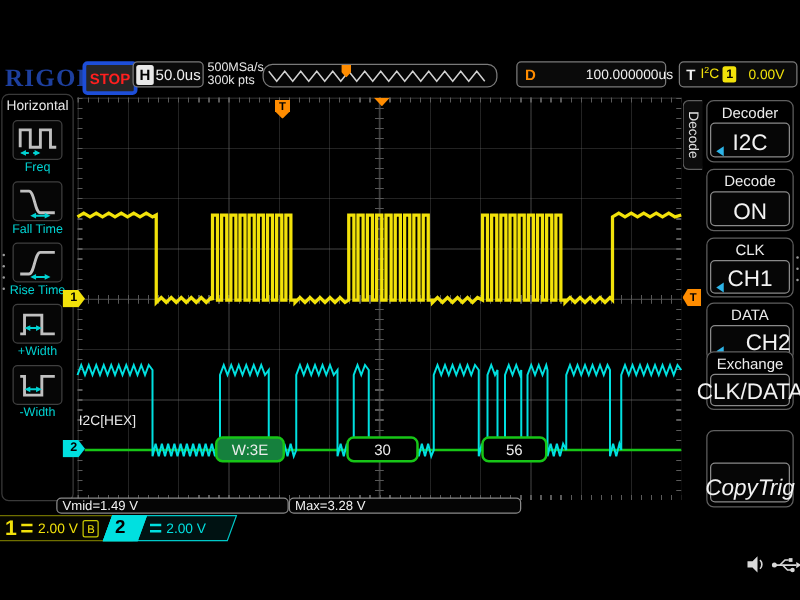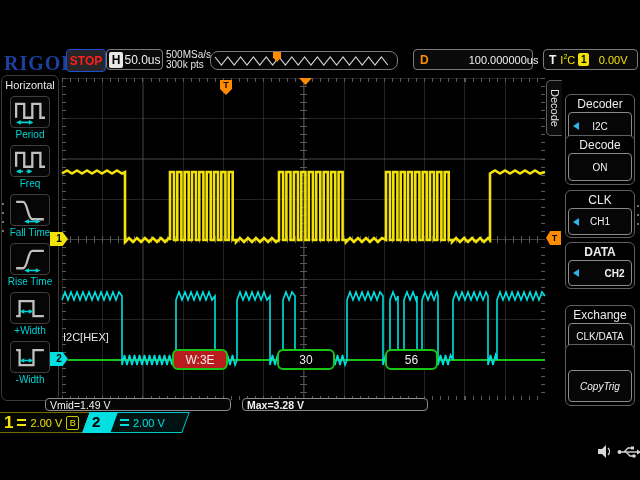--- a/index.html
+++ b/index.html
@@ -2,21 +2,21 @@
 <html><head>
 <meta charset="utf-8">
 <style>
   html,body{margin:0;padding:0;background:#000;}
   body{width:640px;height:480px;position:relative;overflow:hidden;
        font-family:"Liberation Sans",sans-serif;-webkit-font-smoothing:none;}
   .abs{position:absolute;}
   
   #logo{left:4px;top:52px;font-family:"Liberation Serif",serif;font-weight:bold;
         font-size:20px;color:#1d3f9e;letter-spacing:1px;}
-  #stop-btn{left:66px;top:49px;width:38px;height:21px;background:#262626;border:1px solid #1d4ed8;
+  #stop-btn{left:66px;top:49px;width:38px;height:21px;background:#262626;border:3px solid #1d4ed8;
         border-radius:4px;color:#ff1f1f;font-size:12px;font-weight:bold;display:flex;
         align-items:center;justify-content:center;}
   .pill{background:#0a0a0a;border:1px solid #7a7a7a;border-radius:4px;height:21px;
         display:flex;align-items:center;box-sizing:border-box;}
   #h-pill{left:106px;top:49px;width:57px;}
   #h-label{background:#e8e8e8;color:#000;font-weight:bold;font-size:12px;border-radius:2px;
         width:14px;height:16px;display:flex;align-items:center;justify-content:center;margin-left:2px;}
   #h-scale{color:#f0f0f0;font-size:12px;flex:1;text-align:center;}
   #rates{left:166px;top:50px;color:#e6e6e6;font-size:10px;line-height:10px;}
   #preview{left:210px;top:51px;width:188px;height:19px;border:1px solid #7a7a7a;border-radius:8px;
@@ -58,39 +58,39 @@
       background:repeating-linear-gradient(to bottom,#585858 0 1px,transparent 1px 8.05px);z-index:1;}
   #hcenter{left:62px;top:239px;width:483px;height:1px;background:#3d3d3d;z-index:1;}
   #hcenter-ticks{left:62px;top:236px;width:483px;height:7px;
       background:repeating-linear-gradient(to right,#585858 0 1px,transparent 1px 8.05px);z-index:1;}
   
   #waves{left:0;top:0;z-index:2;}
   #bus-label{left:63px;top:331px;color:#e8e8e8;font-size:11px;z-index:3;}
   .devent{position:absolute;top:349px;height:21px;border:2px solid #17c517;border-radius:6px;
       background:#000;color:#ededed;font-size:12px;display:flex;align-items:center;
       justify-content:center;box-sizing:border-box;z-index:3;}
-  .devent.hl{background:#b91c1c;}
+  .devent.hl{background:#15803d;}
   
   #trig-pos{left:220px;top:80px;width:12px;height:15px;background:#ff8c00;z-index:4;
       clip-path:polygon(0 0,100% 0,100% 60%,50% 100%,0 60%);color:#000;font-size:9px;
       font-weight:bold;text-align:center;line-height:11px;}
   #center-tri{left:299px;top:78px;width:13px;height:7px;background:#ff8c00;z-index:4;
       clip-path:polygon(0 0,100% 0,50% 100%);}
   #trig-level{left:546px;top:231px;width:15px;height:14px;background:#ff8c00;z-index:4;
       clip-path:polygon(0 50%,28% 0,100% 0,100% 100%,28% 100%);color:#000;font-size:9px;
       font-weight:bold;text-align:center;line-height:14px;padding-left:2px;box-sizing:border-box;}
   .ch-flag{width:18px;height:14px;z-index:4;color:#000;font-size:10px;font-weight:bold;
       text-align:center;line-height:14px;clip-path:polygon(0 0,70% 0,100% 50%,70% 100%,0 100%);}
   #ch1-flag{left:50px;top:232px;background:#f2e20a;}
   #ch2-flag{left:50px;top:352px;background:#00e0e0;}
   
   .meas{top:398px;height:13px;border:1px solid #8a8a8a;border-radius:4px;background:#050505;
       color:#f0f0f0;font-size:10.5px;line-height:12px;padding-left:4px;box-sizing:border-box;z-index:5;}
   #meas-0{left:45px;width:186px;}
-  #meas-1{left:242px;width:186px;font-weight:bold;}
+  #meas-1{left:231px;width:186px;}
   
   .skewbox{position:absolute;top:412px;height:21px;transform:skewX(-20deg);box-sizing:border-box;z-index:5;}
   #ch1-box{left:-8px;width:118px;border:1px solid #6f6f00;background:#060600;}
   #ch2-box{left:86px;width:100px;border:1px solid #00c8c8;background:#001212;}
   #ch2-head{left:86px;width:28px;background:#00e0e0;border:1px solid #00e0e0;}
   .ch-content{position:absolute;top:412px;height:21px;display:flex;align-items:center;gap:4px;z-index:6;}
   #ch1-content{left:4px;}
   #ch2-content{left:120px;}
   #ch1-num{color:#f2e20a;font-size:17px;font-weight:bold;line-height:21px;}
   #ch2-num{position:absolute;left:92px;top:413px;color:#000;font-size:15px;font-weight:bold;z-index:6;}
@@ -105,21 +105,21 @@
   
   #sys-icons{left:597px;top:444px;display:flex;gap:6px;z-index:5;}
   
   #decode-tab{left:546px;top:80px;width:15px;height:54px;border:1px solid #5f5f5f;border-right:none;
       border-radius:5px 0 0 5px;background:#0c0c0c;color:#e0e0e0;font-size:11px;z-index:5;
       writing-mode:vertical-rl;display:flex;align-items:center;justify-content:center;}
   .rgroup{position:absolute;left:565px;width:70px;border:1px solid #5f5f5f;border-radius:6px;
       background:#000;box-sizing:border-box;padding:1px 2px;z-index:5;}
   .rg-label{color:#ececec;font-size:12px;text-align:center;height:16px;line-height:16px;}
   .rg-value{border:1px solid #8a8a8a;border-radius:4px;background:#060606;color:#f2f2f2;
-      font-size:10px;display:flex;align-items:center;justify-content:center;box-sizing:border-box;
+      font-size:18px;display:flex;align-items:flex-end;justify-content:center;box-sizing:border-box;
       position:relative;}
   .tri{position:absolute;left:4px;width:0;height:0;border-top:4px solid transparent;
       border-bottom:4px solid transparent;border-right:6px solid #2db4e8;}
 </style>
 </head>
 <body>
 
 <div class="abs" id="logo">RIGOL</div>
 <div class="abs" id="stop-btn">STOP</div>
 
@@ -148,29 +148,20 @@
 <div class="abs pill" id="t-pill">
   <span id="t-label">T</span>
   <span id="t-type"><span>I</span><sup>2</sup><span>C</span></span>
   <span id="t-source">1</span>
   <span id="t-level">0.00V</span>
 </div>
 
 <div class="abs" id="left-menu">
   <div id="left-title">Horizontal</div>
 
-  <div class="lm-item">
-    <svg class="lm-icon" viewBox="0 0 30 26">
-      <path class="gline" d="M3 18 V6 H10 V18 H17 V6 H24 V18 H28"></path>
-      <path class="cline" d="M5 22 H16"></path>
-      <polygon class="cfill" points="3,22 7,20 7,24"></polygon>
-        <polygon class="cfill" points="18,22 14,20 14,24"></polygon>
-    </svg>
-    <div class="lm-label">Period</div>
-  </div>
 
   <div class="lm-item">
     <svg class="lm-icon" viewBox="0 0 30 26">
       <path class="gline" d="M3 18 V6 H10 V18 H17 V6 H24 V18 H28"></path>
       <path class="cline" d="M4 22 H9"></path>
         <polygon class="cfill" points="3,22 7,20 7,24"></polygon>
       <path class="cline" d="M12 22 H16"></path>
         <polygon class="cfill" points="17,22 13,20 13,24"></polygon>
     </svg>
     <div class="lm-label">Freq</div>
@@ -279,48 +270,48 @@
     <path d="M7 8 L11 4 L14 4" stroke="#d8d8d8" fill="none" stroke-width="1.3"></path>
     <rect x="14" y="2.5" width="3" height="3" fill="#d8d8d8"></rect>
     <path d="M9 8 L13 12 L16 12" stroke="#d8d8d8" fill="none" stroke-width="1.3"></path>
     <circle cx="17" cy="12" r="1.8" fill="#d8d8d8"></circle>
     <polygon points="20,5.5 24,8 20,10.5" fill="#d8d8d8"></polygon>
   </svg>
 </div>
 
 <div class="abs" id="decode-tab">Decode</div>
 
-<div class="rgroup" style="top:94px;height:50px;">
+<div class="rgroup" style="top:80px;height:50px;">
   <div class="rg-label">Decoder</div>
   <div class="rg-value" style="height:28px;">
       <span class="tri"></span>
       <span>I2C</span>
     </div>
 </div>
 <div class="rgroup" style="top:135px;height:50px;">
   <div class="rg-label">Decode</div>
   <div class="rg-value" style="height:28px;">
       <span>ON</span>
     </div>
 </div>
 <div class="rgroup" style="top:190px;height:48px;">
   <div class="rg-label">CLK</div>
   <div class="rg-value" style="height:27px;">
       <span class="tri"></span>
       <span>CH1</span>
     </div>
 </div>
-<div class="rgroup" style="top:242px;height:47px;font-weight:bold;">
+<div class="rgroup" style="top:242px;height:47px;">
   <div class="rg-label">DATA</div>
   <div class="rg-value" style="height:26px;padding-left:29px;">
       <span class="tri"></span>
       <span>CH2</span>
     </div>
 </div>
-<div class="rgroup" style="top:305px;height:47px;">
+<div class="rgroup" style="top:281px;height:47px;">
   <div class="rg-label">Exchange</div>
   <div class="rg-value" style="height:26px;">
       <span>CLK/DATA</span>
     </div>
 </div>
 <div class="rgroup" style="top:344px;height:62px;">
   <div class="rg-label" style="height:24px;"></div>
   <div class="rg-value" style="height:32px;font-style:italic;">
       <span>CopyTrig</span>
     </div>

